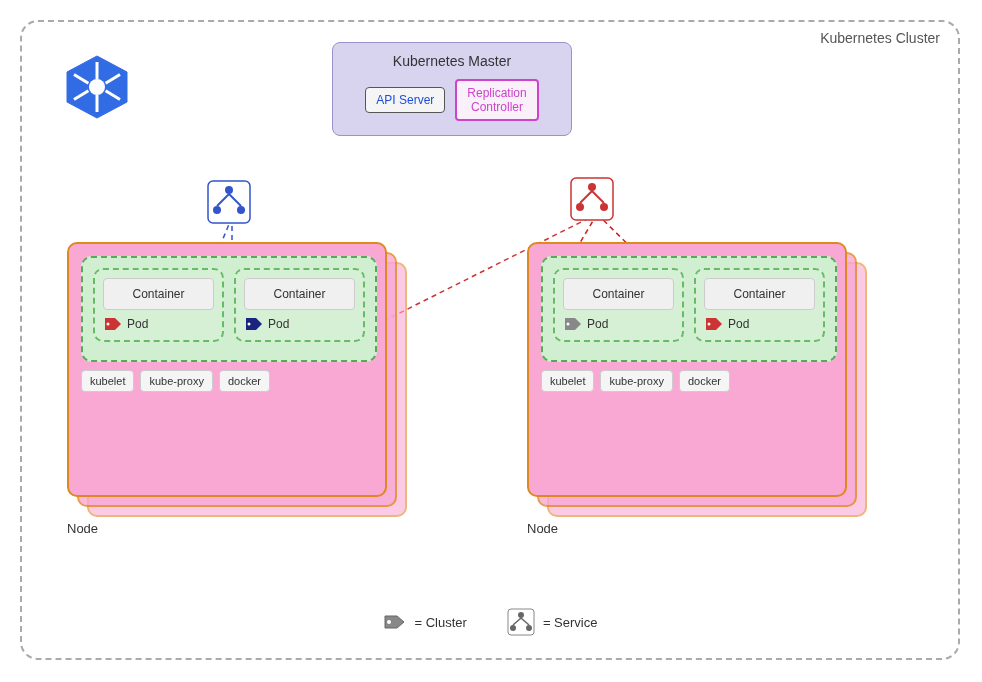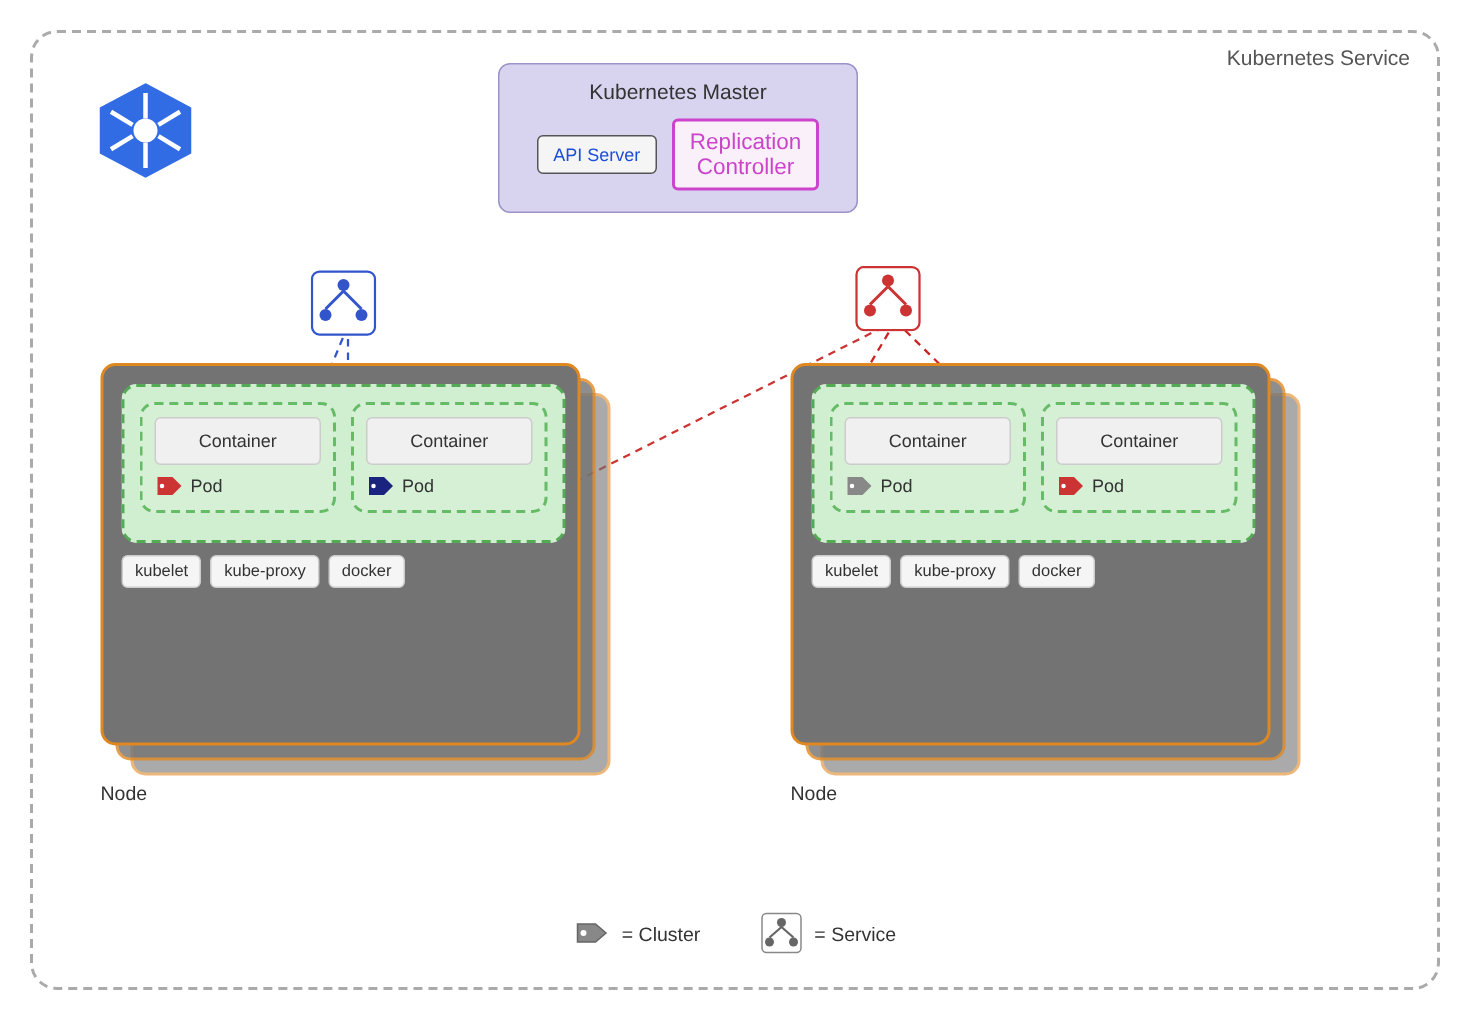--- a/index.html
+++ b/index.html
@@ -70,21 +70,21 @@
       padding: 5px 10px;
       background: #f5f5f5;
       font-size: 12px;
       color: #1d4ed8;
     }
     .replication-box {
       border: 2px solid #cc44cc;
       border-radius: 4px;
       padding: 5px 10px;
       background: #f9f0f9;
-      font-size: 15px;
+      font-size: 12px;
       color: #cc44cc;
       text-align: center;
     }
 
     
     .service-icon-blue {
       position: absolute;
       top: 158px;
       left: 185px;
     }
@@ -112,21 +112,21 @@
 
     
     .node-stack {
       position: relative;
       width: 340px;
       height: 275px;
     }
 
     .node-layer {
       position: absolute;
-      background: #737373;
+      background: #f9a8d4;
       border: 2.5px solid #e08820;
       border-radius: 10px;
     }
 
     .node-layer-3 {
       top: 20px;
       left: 20px;
       width: 320px;
       height: 255px;
       opacity: 0.6;
@@ -235,21 +235,21 @@
       left: 0;
       width: 940px;
       height: 640px;
       pointer-events: none;
     }
   </style>
 </head>
 <body>
 
 <div class="main-container">
-  <span class="cluster-label">Kubernetes Service</span>
+  <span class="cluster-label">Kubernetes Cluster</span>
 
   <div class="k8s-logo">
     <svg width="70" height="70" viewBox="0 0 70 70">
       <polygon points="35,4 65,20 65,50 35,66 5,50 5,20" fill="#326CE5" stroke="#326CE5"></polygon>
       <polygon points="35,4 65,20 65,50 35,66 5,50 5,20" fill="none" stroke="white" stroke-width="0"></polygon>
 
       <circle cx="35" cy="35" r="8" fill="white"></circle>
       <line x1="35" y1="10" x2="35" y2="27" stroke="white" stroke-width="3"></line>
       <line x1="35" y1="43" x2="35" y2="60" stroke="white" stroke-width="3"></line>
       <line x1="12" y1="22.5" x2="26.4" y2="31.25" stroke="white" stroke-width="3"></line>

